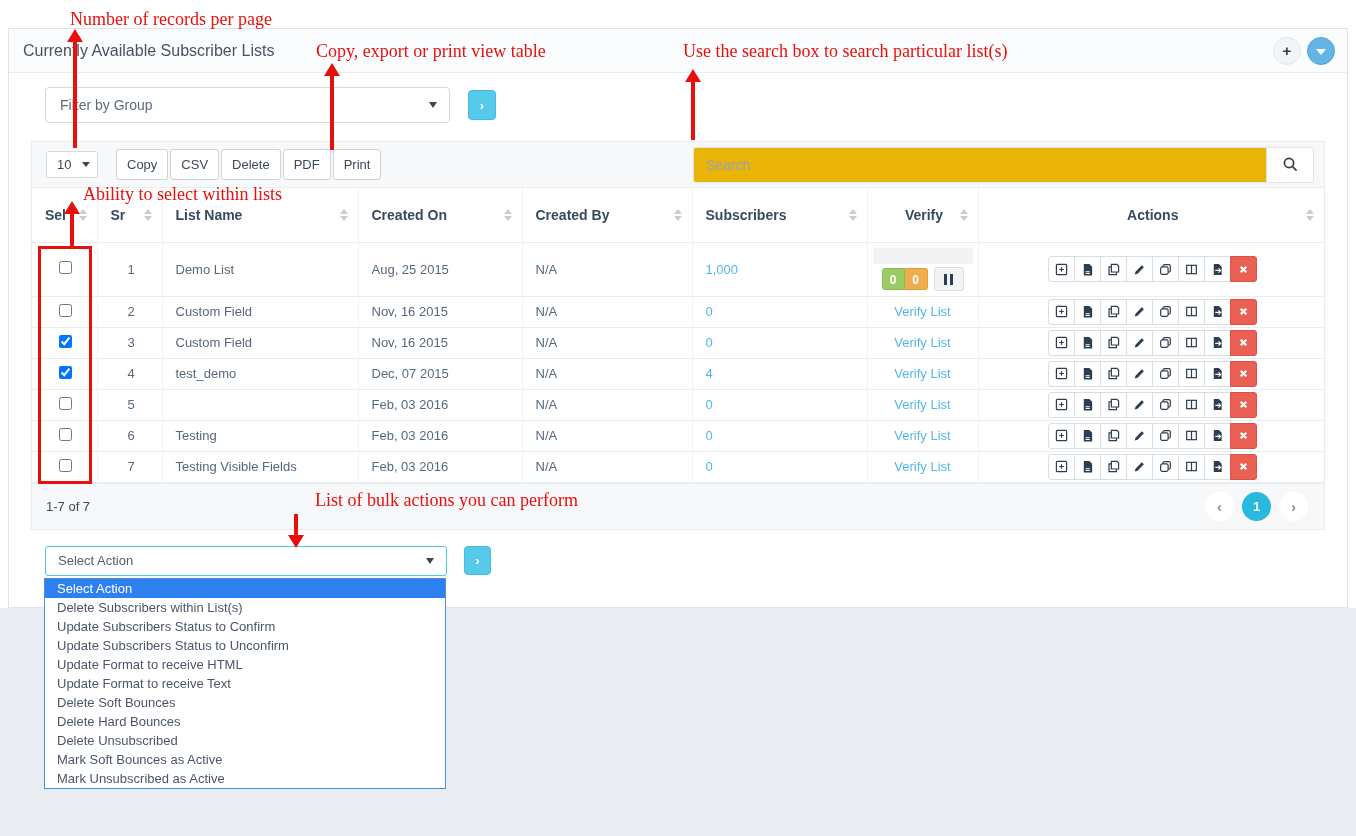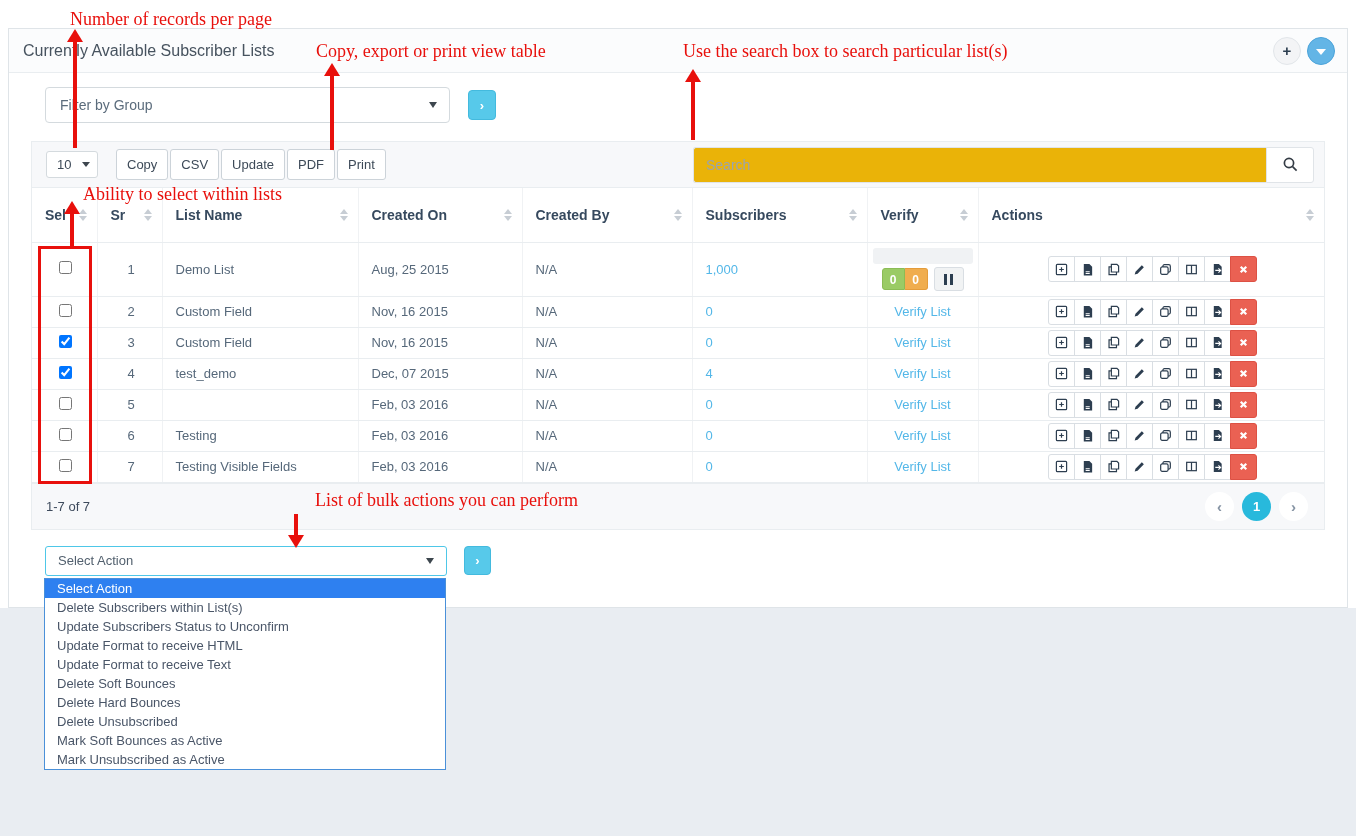--- a/index.html
+++ b/index.html
@@ -36,21 +36,21 @@
   .search-input { width:573px; height:36px; border:1px solid #e0e4e8; border-right:none; border-radius:3px 0 0 3px; padding:0 12px; font-size:14px; color:#4a5664; background:#eab308; outline:none; font-family:"Liberation Sans",sans-serif; }
   .search-input::placeholder { color:#9aa4ae; }
   .search-btn { width:48px; height:36px; background:#fff; border:1px solid #e0e4e8; border-radius:0 3px 3px 0; display:flex; align-items:center; justify-content:center; cursor:pointer; }
 
   
   table { width:100%; border-collapse:collapse; table-layout:fixed; background:#fff; }
   th, td { border-right:1px solid #f0f2f4; border-bottom:1px solid #e9edf0; }
   th:last-child, td:last-child { border-right:none; }
   th { height:54px; font-size:14px; color:#36495e; font-weight:bold; padding:0 10px 0 13px; cursor:pointer; }
   .th-inner { display:flex; align-items:center; justify-content:space-between; }
-  .th-center .th-inner { gap:0; position:relative; }
+  .th-center .th-inner { justify-content:center; gap:0; position:relative; }
   .th-center .sort { position:absolute; right:0; }
   .sort { display:inline-flex; flex-direction:column; gap:2px; margin-left:6px; }
   .sort i { display:block; width:0; height:0; border-left:4px solid transparent; border-right:4px solid transparent; }
   .sort .su { border-bottom:5px solid #c7cdd4; }
   .sort .sd { border-top:5px solid #c7cdd4; }
   td { font-size:13px; color:#56687a; padding:0 10px 0 13px; height:31px; }
   tr.first-row td { height:54px; }
   .cell-center { text-align:center; }
   .link { color:#53b7e8; cursor:pointer; }
   td.verify-cell { text-align:center; padding:0 6px; }
@@ -125,21 +125,21 @@
   </div>
 
   <div class="widget">
     <div class="toolbar">
       <span class="sel-box pagesize-select">
         <span>10</span>
         <span class="sel-caret"></span>
       </span>
       <button class="tool-btn">Copy</button>
       <button class="tool-btn">CSV</button>
-      <button class="tool-btn">Update</button>
+      <button class="tool-btn">Delete</button>
       <button class="tool-btn">PDF</button>
       <button class="tool-btn">Print</button>
       <span class="search-wrap">
         <input class="search-input" placeholder="Search" style="">
         <span class="search-btn">
           <svg width="17" height="17" viewBox="0 0 17 17" fill="none" stroke="#333b44" stroke-width="1.7">
               <circle cx="7" cy="7" r="4.6"></circle>
               <path d="M10.6 10.6 L14.6 14.6"></path>
             </svg>
         </span>
@@ -777,20 +777,21 @@
     </span>
     <span class="go-btn bulk-go">
         <span>›</span>
       </span>
   </div>
 </div>
 
 <div class="dropdown">
     <div class="dd-item selected">Select Action</div>
     <div class="dd-item">Delete Subscribers within List(s)</div>
+    <div class="dd-item">Update Subscribers Status to Confirm</div>
     <div class="dd-item">Update Subscribers Status to Unconfirm</div>
     <div class="dd-item">Update Format to receive HTML</div>
     <div class="dd-item">Update Format to receive Text</div>
     <div class="dd-item">Delete Soft Bounces</div>
     <div class="dd-item">Delete Hard Bounces</div>
     <div class="dd-item">Delete Unsubscribed</div>
     <div class="dd-item">Mark Soft Bounces as Active</div>
     <div class="dd-item">Mark Unsubscribed as Active</div>
   </div>
 

